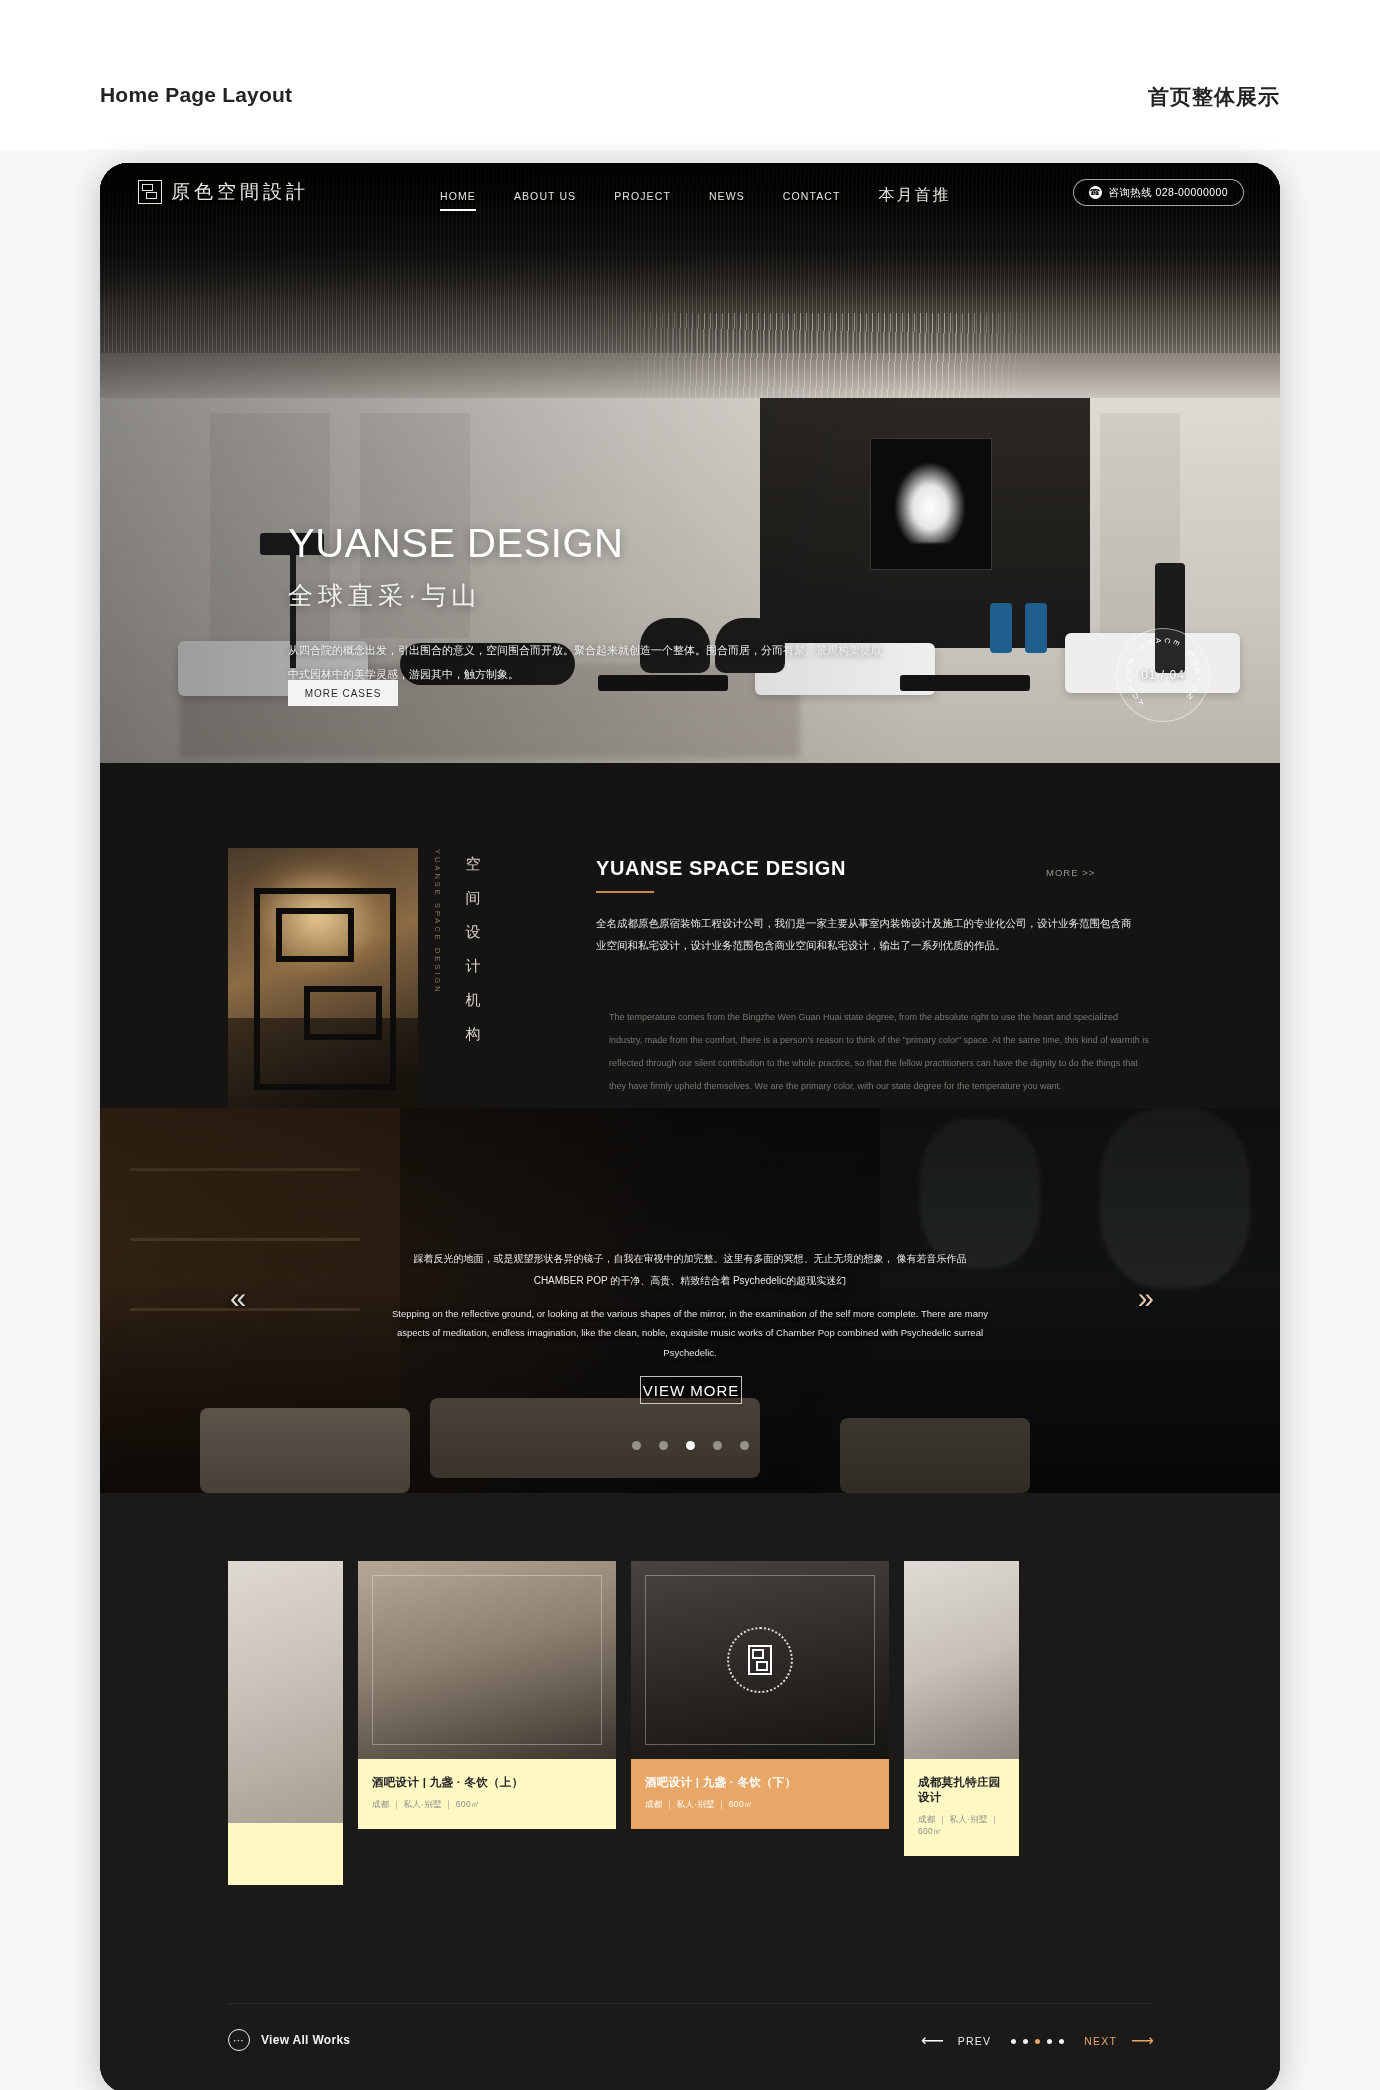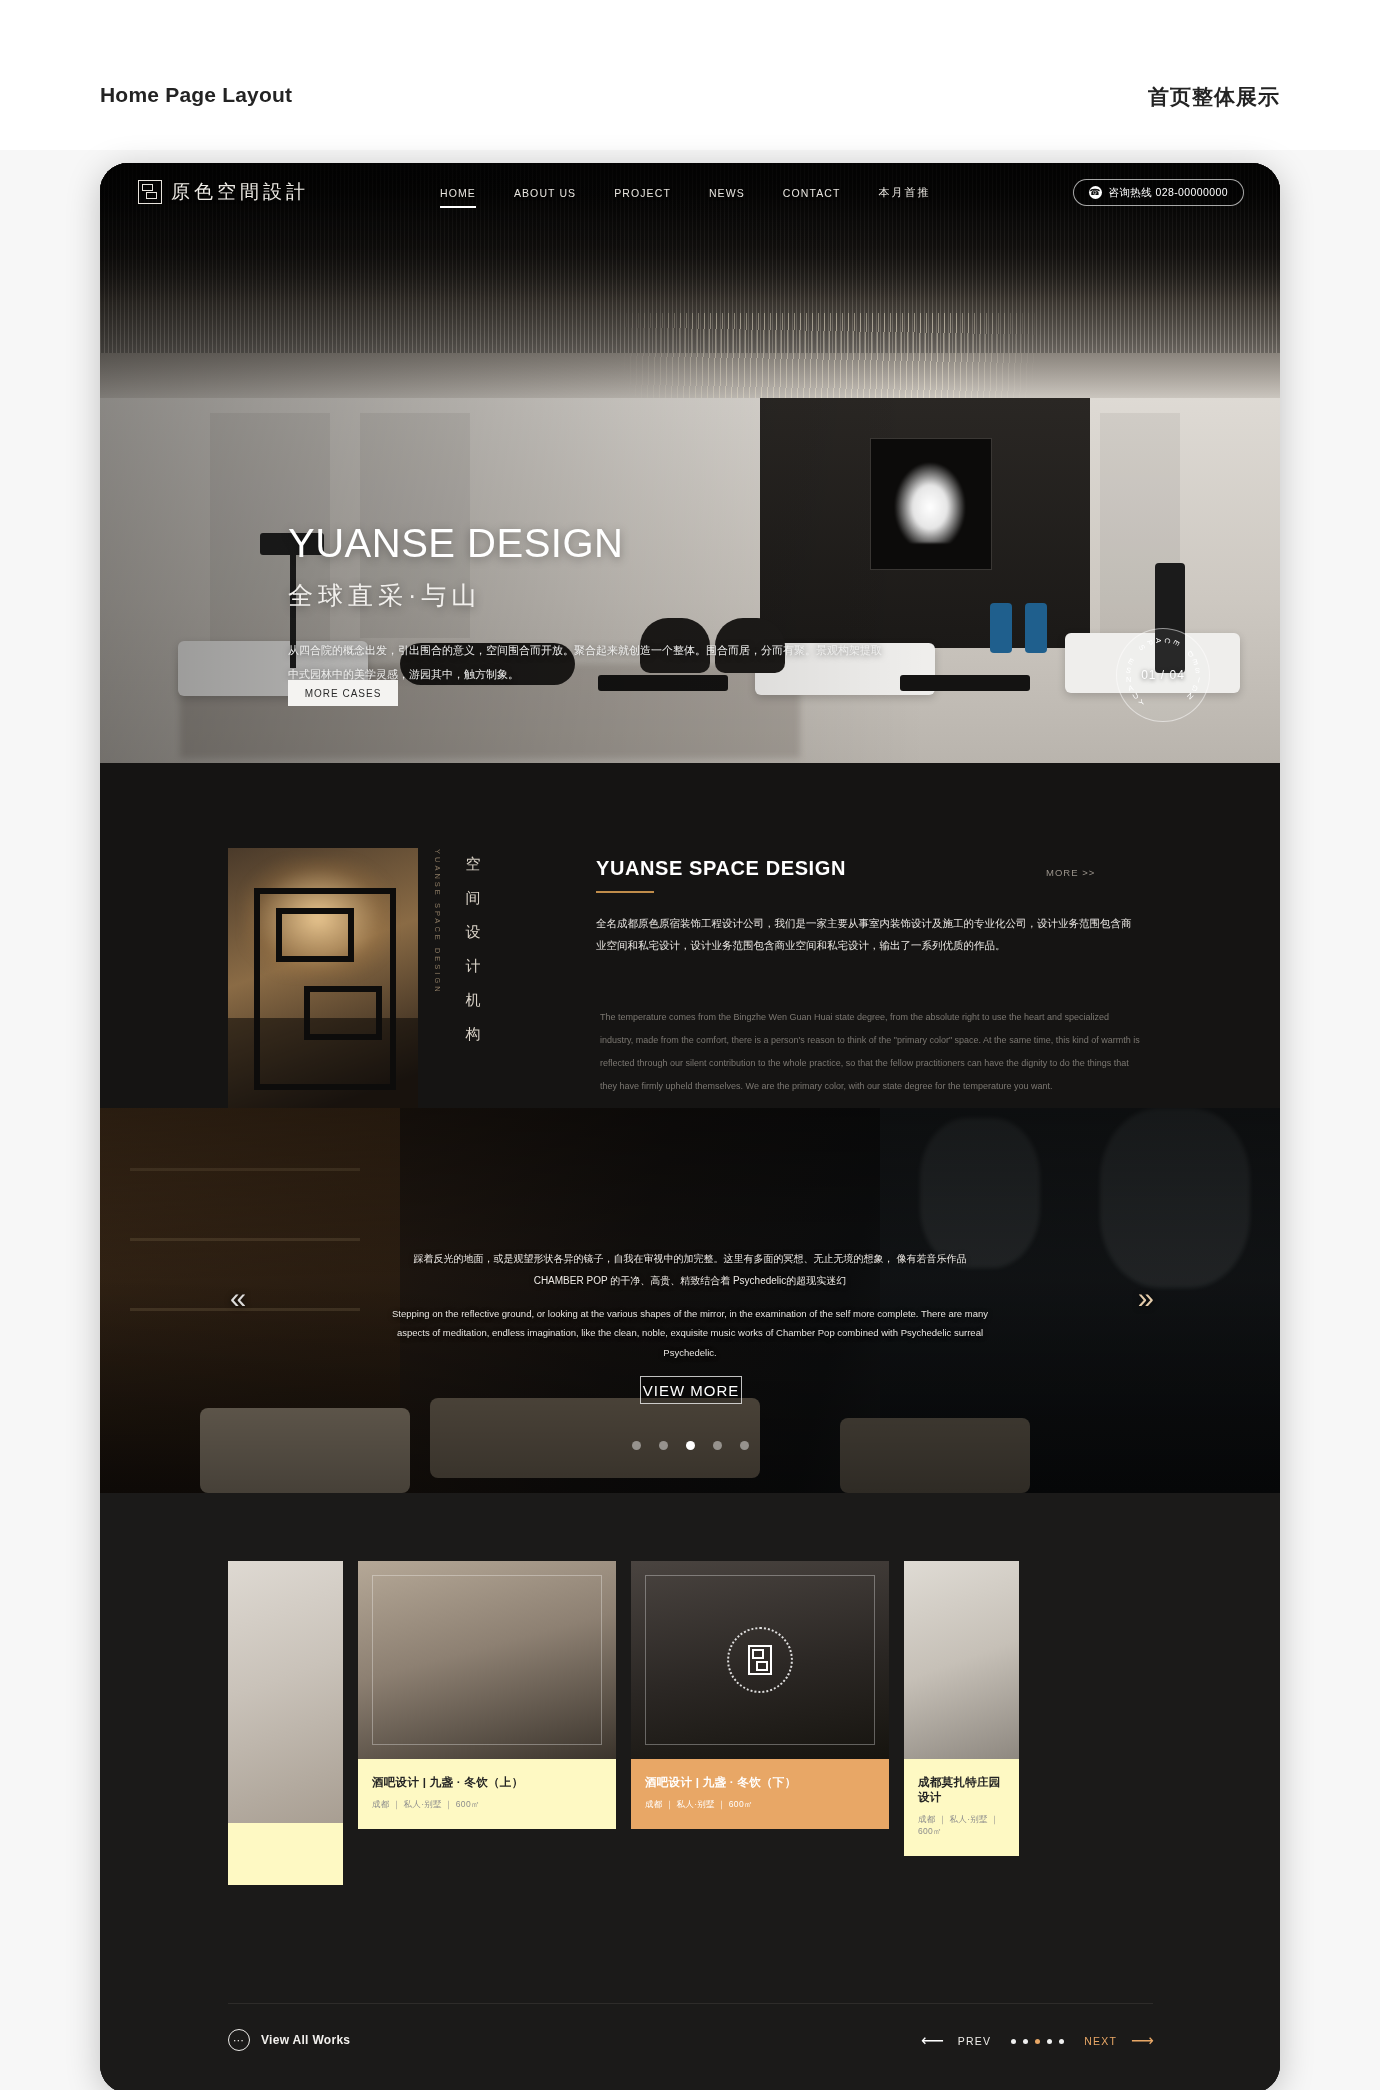--- a/index.html
+++ b/index.html
@@ -114,21 +114,21 @@
     font-size:19px;color:#efece6;letter-spacing:4px;font-family:"DejaVu Serif","Liberation Serif",serif;
     text-shadow:0 1px 3px rgba(0,0,0,.7);
   }
   .nav-items{
     position:absolute;left:340px;top:22px;display:flex;gap:38px;align-items:center;justify-content:flex-end;
   }
   .nav-item{
     font-size:10.5px;color:#e9e6e0;letter-spacing:1.1px;position:relative;padding-bottom:9px;
     text-shadow:0 1px 3px rgba(0,0,0,.75);
   }
-  .nav-item.cn{letter-spacing:2px;font-size:11px;}
+  .nav-item.cn{letter-spacing:2px;font-size:16px;}
   .nav-item.active:after{
     content:"";position:absolute;left:0;right:0;bottom:0;height:2px;background:#fff;
   }
   .phone-pill{
     position:absolute;right:36px;top:16px;height:25px;
     border:1px solid rgba(255,255,255,.65);border-radius:14px;
     display:flex;align-items:center;gap:7px;padding:0 15px;
     background:rgba(0,0,0,.30);
   }
   .phone-ico{
@@ -205,21 +205,21 @@
     position:absolute;left:0;top:94px;font-size:20px;font-weight:bold;color:#fff;letter-spacing:.6px;
   }
   .about-rule{position:absolute;left:0;top:128px;width:58px;height:2px;background:#c08c4a;}
   .about-more{
     position:absolute;left:450px;top:104px;font-size:9.5px;color:#9b948c;letter-spacing:1px;
   }
   .about-cn{
     position:absolute;left:0;top:150px;width:545px;font-size:10.5px;line-height:2.05;color:#e9e6e2;
   }
   .about-en{
-    position:absolute;left:4px;top:243px;width:540px;font-size:9px;line-height:2.55;color:#7b7771;
+    position:absolute;left:13px;top:243px;width:540px;font-size:9px;line-height:2.55;color:#7b7771;
   }
   .services{
     position:absolute;left:12px;top:383px;width:545px;display:flex;justify-content:space-between;
   }
   .svc{width:100px;text-align:center;}
   .svc-ico{height:32px;display:flex;align-items:flex-end;justify-content:center;}
   .svc-en{margin-top:10px;font-size:8.5px;color:#e6e3de;letter-spacing:.5px;}
   .svc-cn{margin-top:8px;font-size:11px;color:#fff;letter-spacing:2px;font-weight:bold;}
 
   

